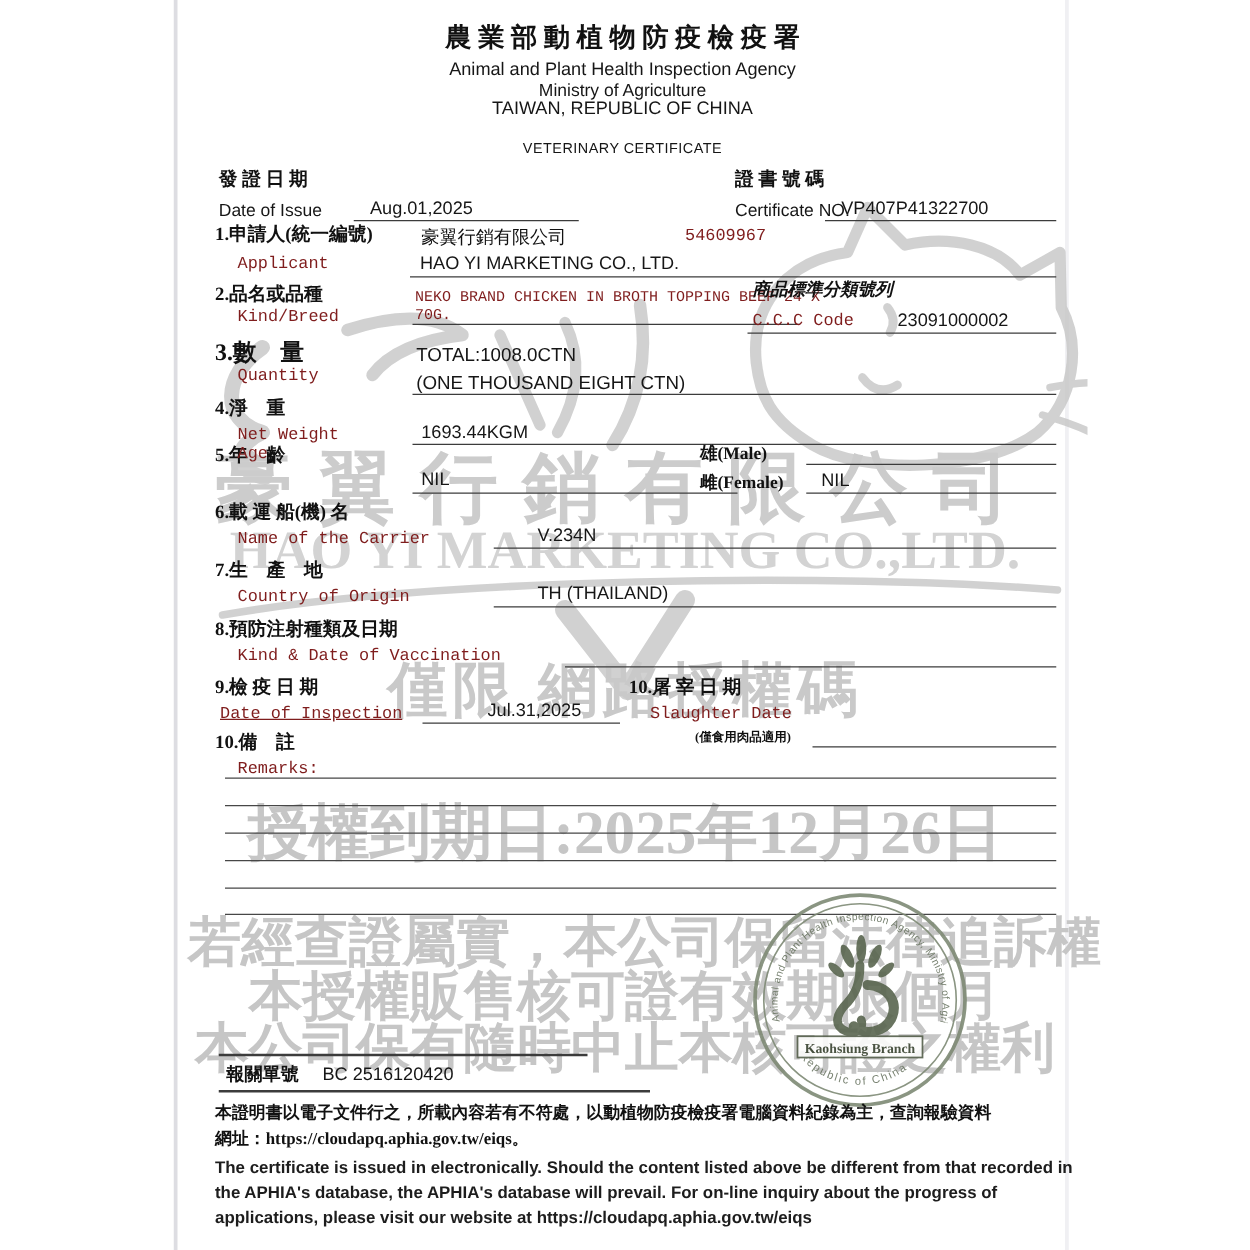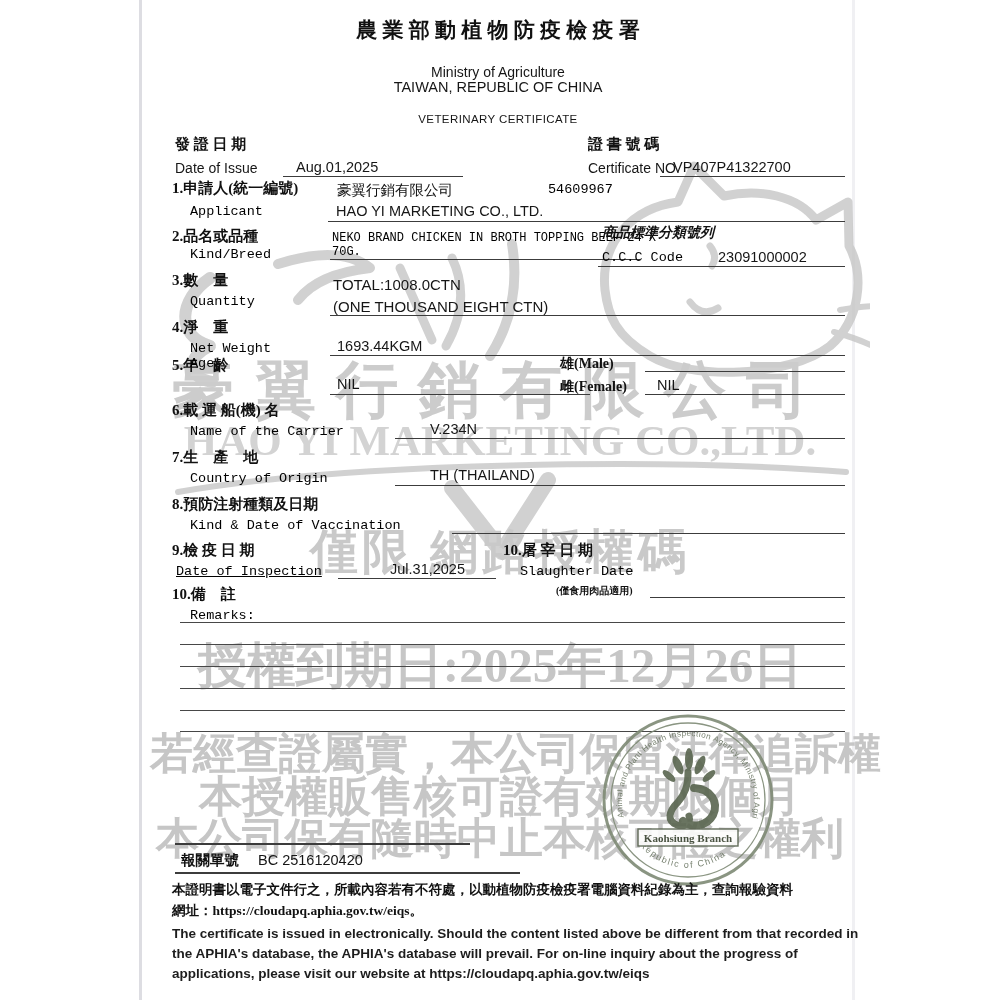--- a/index.html
+++ b/index.html
@@ -1,21 +1,21 @@
 <!DOCTYPE html>
 <html><head>
 <meta charset="utf-8">
 <style>
   html,body{margin:0;padding:0;background:#ffffff;}
   .page{position:relative;width:1000px;height:1000px;background:#ffffff;overflow:hidden;
         font-family:"Liberation Sans",sans-serif;color:#1b1b1b;}
   .abs{position:absolute;line-height:1.15;white-space:nowrap;}
   .cjk{font-family:"Liberation Serif",serif;font-weight:700;color:#111;}
   .sans{font-family:"Liberation Sans",sans-serif;color:#161616;}
-  .mono{font-family:"Liberation Mono",monospace;color:#000000;}
+  .mono{font-family:"Liberation Mono",monospace;color:#7f1d1d;}
   .uline{position:absolute;height:0;border-bottom:1.6px solid #3c3c3c;}
   .rule{position:absolute;height:0;border-bottom:1.4px solid #474747;}
   .wm{position:absolute;left:150px;width:700px;text-align:center;
       font-family:"Liberation Serif",serif;font-weight:700;white-space:nowrap;}
   .edge{position:absolute;top:0;bottom:0;width:3px;}
   .hdr{position:absolute;left:140px;width:716px;text-align:center;white-space:nowrap;}
 </style>
 </head>
 <body>
 
@@ -44,20 +44,21 @@
 
   <div class="wm" style="top:348px;font-size:62px;letter-spacing:20px;color:#cccccc;">豪翼行銷有限公司</div>
   <div class="wm" style="top:416px;font-size:43px;color:#d3d3d3;">HAO YI MARKETING CO.,LTD.</div>
   <div class="wm" style="top:520px;font-size:48px;letter-spacing:4px;color:#c9c9c9;">僅限 網路授權碼</div>
   <div class="wm" style="top:633px;font-size:49px;color:#c6c6c6;">授權到期日:2025年12月26日</div>
   <div class="wm" style="top:725px;font-size:43px;color:#c6c6c6;">若經查證屬實，本公司保留法律追訴權</div>
   <div class="wm" style="top:768px;font-size:43px;color:#c6c6c6;">本授權販售核可證有效期限個月</div>
   <div class="wm" style="top:810px;font-size:43px;color:#c6c6c6;">本公司保有隨時中止本核可證之權利</div>
 
   <div class="hdr cjk" style="top:16px;font-size:21px;">農 業 部 動 植 物 防 疫 檢 疫 署</div>
+  <div class="hdr sans" style="top:48px;font-size:14.5px;">Animal and Plant Health Inspection Agency</div>
   <div class="hdr sans" style="top:64px;font-size:14px;">Ministry of Agriculture</div>
   <div class="hdr sans" style="top:79px;font-size:14.5px;">TAIWAN, REPUBLIC OF CHINA</div>
   <div class="hdr sans" style="top:113px;font-size:11.5px;letter-spacing:0.4px;">VETERINARY CERTIFICATE</div>
 
   <div class="abs cjk" style="left:175px;top:136px;font-size:15px;">發  證  日  期</div>
   <div class="abs sans" style="left:175px;top:160px;font-size:14px;text-align:right;">Date of Issue</div>
   <div class="abs sans" style="left:296px;top:159px;font-size:14.5px;">Aug.01,2025</div>
   <div class="uline" style="left:283px;top:176px;width:180px;"></div>
   <div class="abs cjk" style="left:588px;top:136px;font-size:15px;">證  書  號  碼</div>
   <div class="abs sans" style="left:588px;top:160px;font-size:14px;">Certificate NO.</div>
@@ -74,21 +75,21 @@
   <div class="abs cjk" style="left:172px;top:228px;font-size:15px;">2.品名或品種</div>
   <div class="abs mono" style="left:332px;top:232px;font-size:12px;">NEKO BRAND CHICKEN IN BROTH TOPPING BEEF 24 X</div>
   <div class="abs mono" style="left:332px;top:246px;font-size:12px;">70G.</div>
   <div class="abs mono" style="left:190px;top:247px;font-size:13.5px;">Kind/Breed</div>
   <div class="uline" style="left:330px;top:259px;width:310px;"></div>
   <div class="abs cjk" style="left:602px;top:225px;font-size:14px;font-style:italic;">商品標準分類號列</div>
   <div class="abs mono" style="left:602px;top:250px;font-size:13.5px;">C.C.C Code</div>
   <div class="abs sans" style="left:718px;top:249px;font-size:14.5px;">23091000002</div>
   <div class="uline" style="left:598px;top:266px;width:247px;"></div>
 
-  <div class="abs cjk" style="left:172px;top:272px;font-size:15px;">3.數　量</div>
+  <div class="abs cjk" style="left:172px;top:272px;font-size:19px;">3.數　量</div>
   <div class="abs sans" style="left:333px;top:276px;font-size:15px;">TOTAL:1008.0CTN</div>
   <div class="abs mono" style="left:190px;top:294px;font-size:13.5px;">Quantity</div>
   <div class="abs sans" style="left:333px;top:298px;font-size:15px;">(ONE THOUSAND EIGHT CTN)</div>
   <div class="uline" style="left:330px;top:315px;width:515px;"></div>
 
   <div class="abs cjk" style="left:172px;top:319px;font-size:15px;">4.淨　重</div>
   <div class="abs mono" style="left:190px;top:341px;font-size:13.5px;">Net Weight</div>
   <div class="abs sans" style="left:337px;top:338px;font-size:14.5px;">1693.44KGM</div>
   <div class="uline" style="left:330px;top:355px;width:515px;"></div>
 

